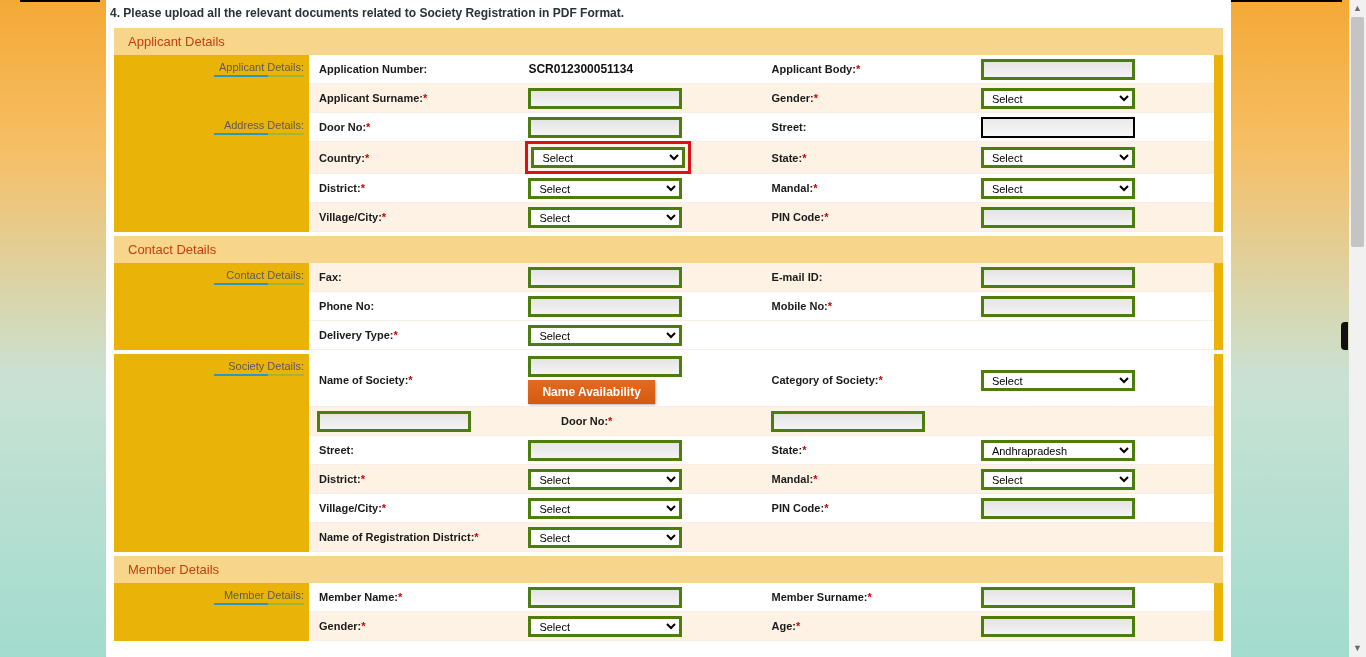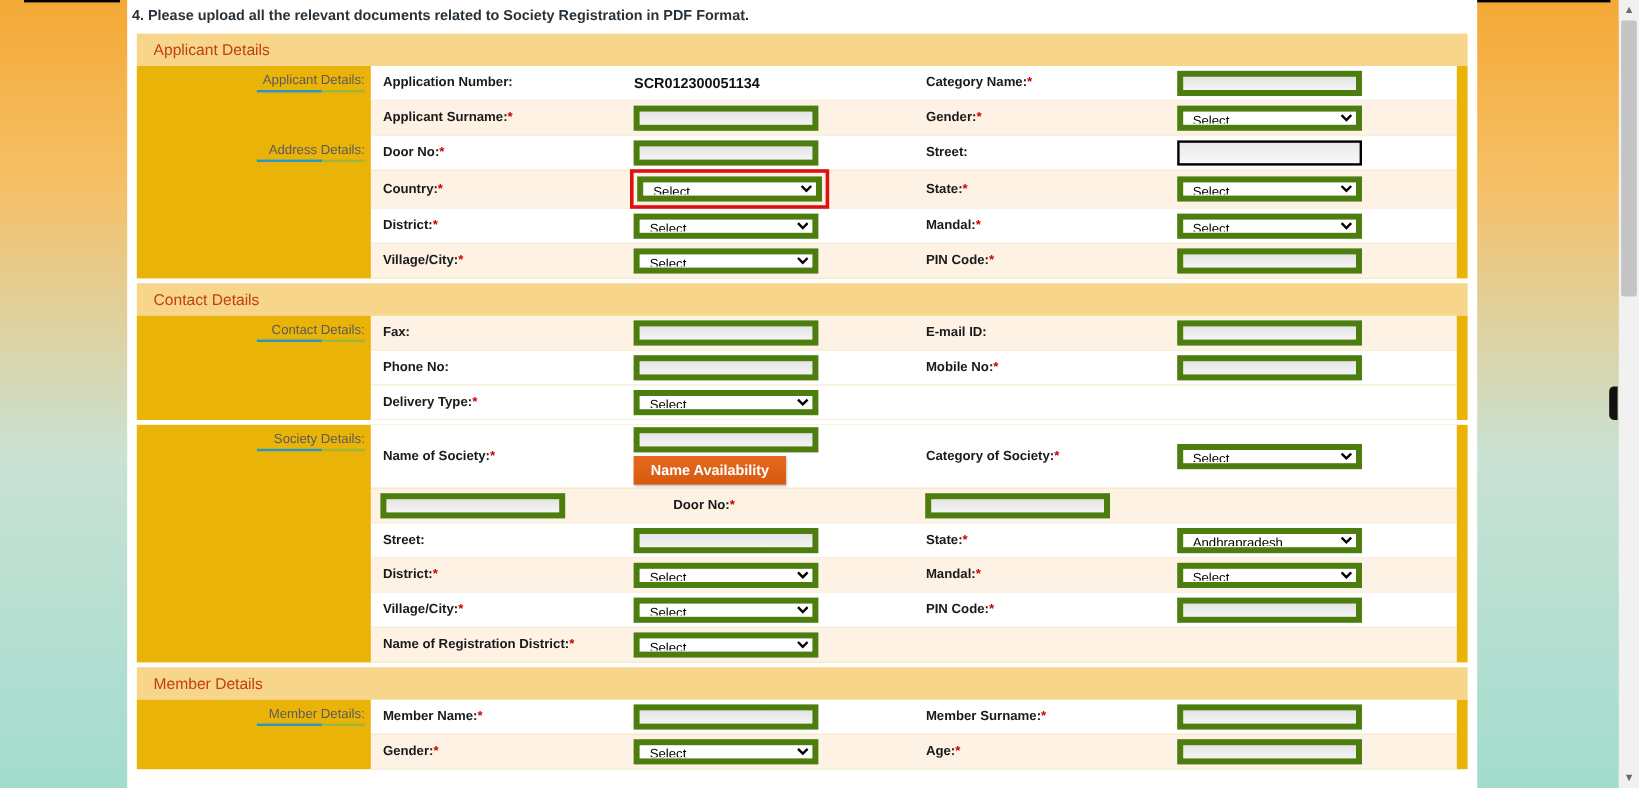--- a/index.html
+++ b/index.html
@@ -80,21 +80,21 @@
   }
   .req { color: #cc0000; }
   .ctrl {
     width: 242px;
     padding: 2px 8px;
   }
   .ctrl .txt, .ctrl select {
     width: 154px;
     height: 21px;
     font-size: 11px;
-    border: 5px solid #4d7c0f;
+    border: 3px solid #4d7c0f;
     padding: 1px 4px;
     background: linear-gradient(#e9e9e9,#f8f8f8);
   }
   .ctrl select { background:#fff; }
   .ctrl .hollow { background: linear-gradient(#e4e4e4,#f4f4f4); }
   .val-strong { font-weight:bold; color:#111; font-size:12px; }
 
   .highlight-box { border: 3px solid #d11; padding: 3px; display:inline-block; margin:-3px 0 -3px -3px; }
   .name-avail {
     display:inline-block; margin-top:3px; padding:5px 14px;
@@ -128,21 +128,21 @@
   <div class="section-body">
     <div>
       <div class="side-label">
         <span>Applicant Details:</span>
         <span class="side-underline"></span>
       </div>
       <div class="fields-area">
         <div class="row norm">
           <div class="lb">Application Number:</div>
           <div class="ctrl"><span class="val-strong">SCR012300051134</span></div>
-          <div class="lb"><span>Category Name:</span><span class="req">*</span></div>
+          <div class="lb"><span>Applicant Body:</span><span class="req">*</span></div>
           <div class="ctrl"><input class="txt hollow" style=""></div>
         </div>
         <div class="row alt">
           <div class="lb"><span>Applicant Surname:</span><span class="req">*</span></div>
           <div class="ctrl"><input class="txt hollow" style=""></div>
           <div class="lb"><span>Gender:</span><span class="req">*</span></div>
           <div class="ctrl"><select><option>Select</option></select></div>
         </div>
       </div>
     </div>

